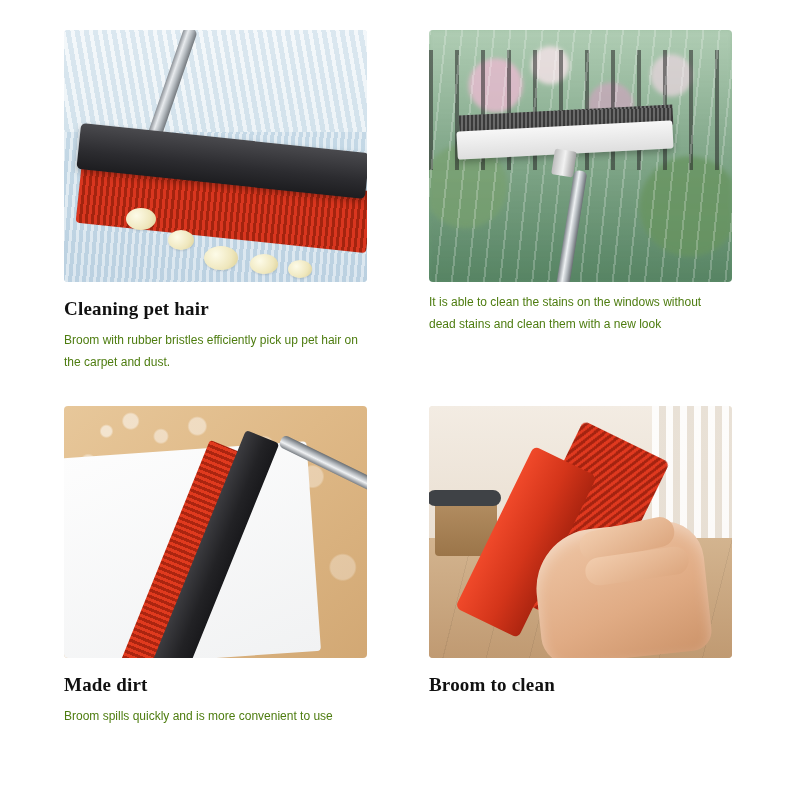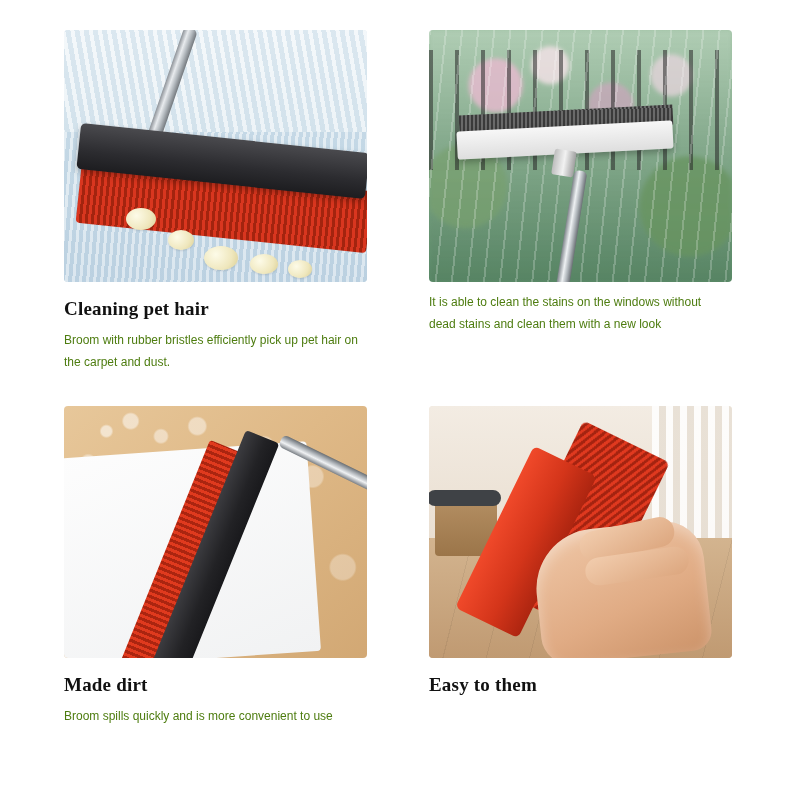--- a/index.html
+++ b/index.html
@@ -338,17 +338,17 @@
         <div class="curtain"></div>
         <div class="floor"></div>
         <div class="stool"></div>
         <div class="stoolseat"></div>
         <div class="brush-bristles"></div>
         <div class="brush-body"></div>
         <div class="hand"></div>
         <div class="finger" style="left:150px;top:118px;width:96px;height:30px;transform:rotate(-12deg);"></div>
         <div class="finger" style="left:156px;top:146px;width:104px;height:28px;transform:rotate(-8deg);"></div>
       </div>
-      <div class="cell-title">Easy to them</div>
+      <div class="cell-title">Broom to clean</div>
     </div>
 
   </div>
 </div>
 
 </body></html>

